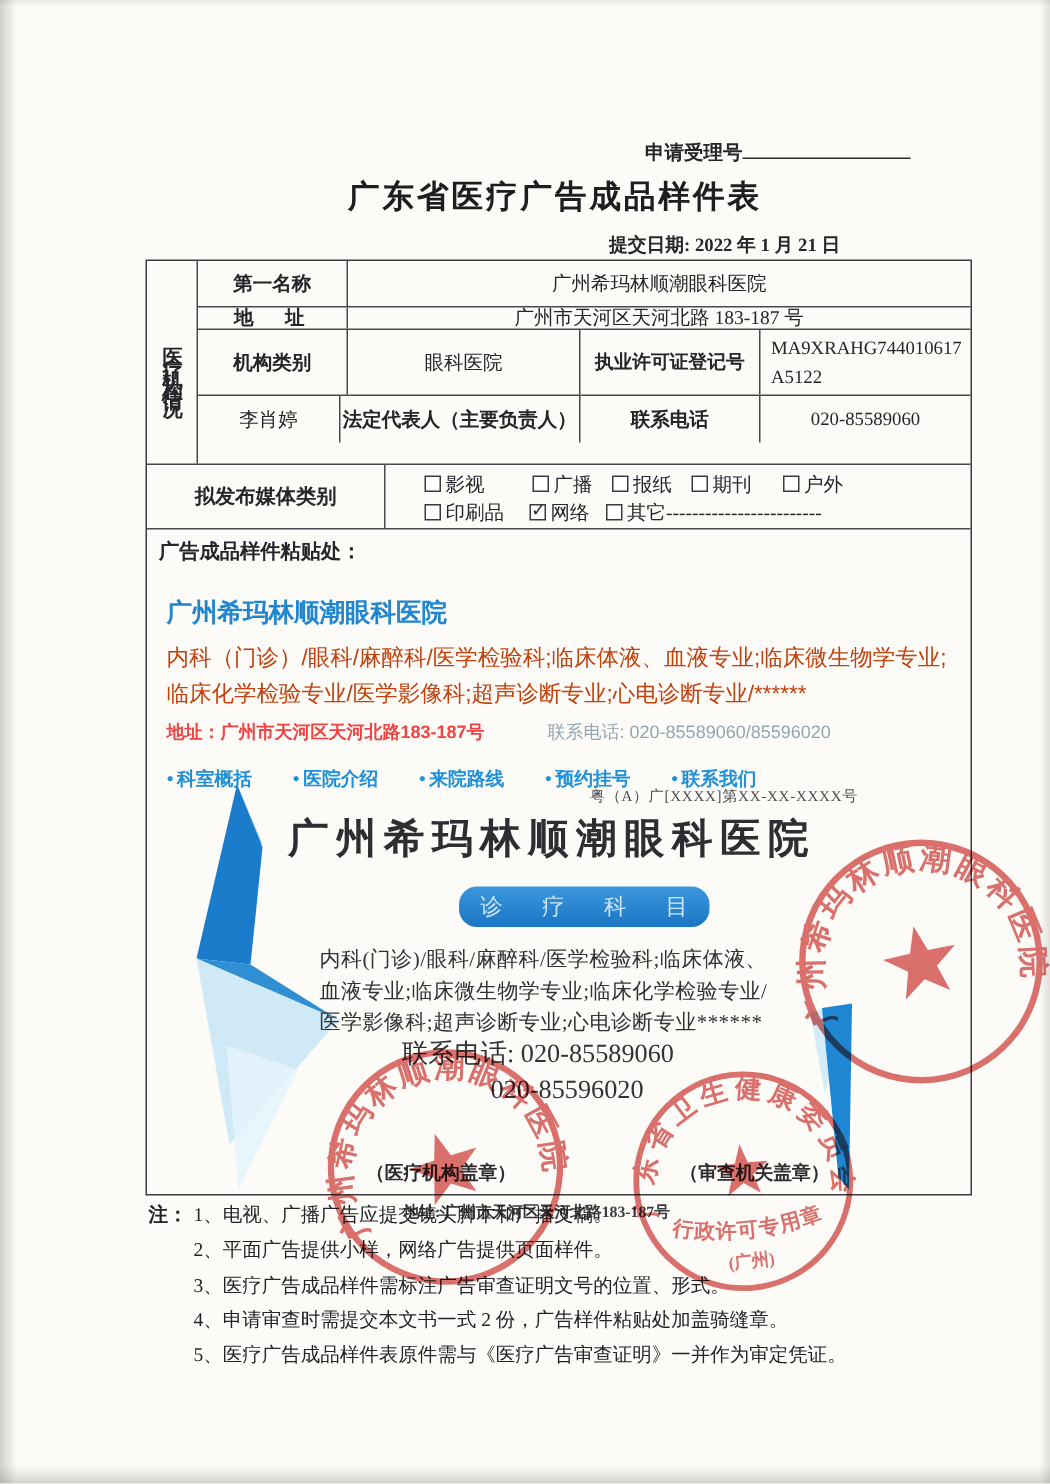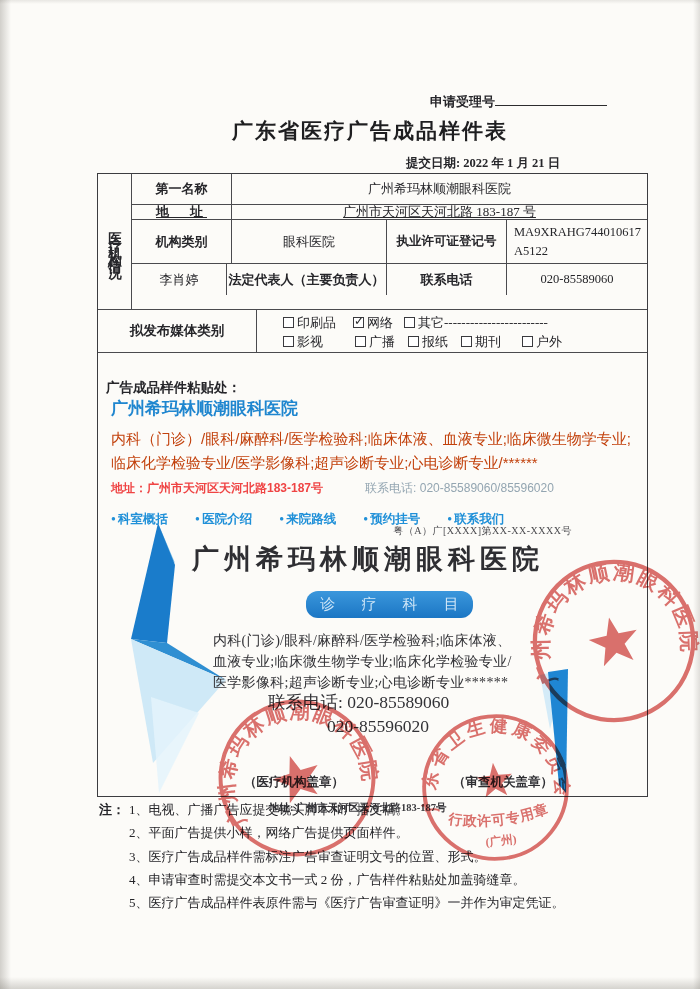--- a/index.html
+++ b/index.html
@@ -30,21 +30,21 @@
   .br{border-right:1px solid #4a4a4e;}
   .media-row{display:flex;height:42px;border-bottom:1px solid #4a4a4e;gap:16px;}
   .m-label{width:158px;display:flex;align-items:center;justify-content:center;font-weight:700;font-size:13.5px;border-right:1px solid #4a4a4e;}
   .m-opts{flex:1;padding:3px 0 0 10px;font-size:13px;}
   .opt-line{height:19px;display:flex;align-items:center;white-space:nowrap;}
   .opt{display:inline-flex;align-items:center;}
   .cb{width:11px;height:11px;border:1.2px solid #3a3a3e;display:inline-block;margin-right:3px;position:relative;background:#fff;box-sizing:border-box;}
   .cb.checked::after{content:"✓";position:absolute;left:0px;top:-4px;font-size:12px;color:#2a2a2c;}
 
   .paste{position:relative;flex:1;}
-  .paste-label{position:absolute;left:8px;top:6px;font-weight:700;font-size:13.5px;margin-top:20px;}
+  .paste-label{position:absolute;left:8px;top:6px;font-weight:700;font-size:13.5px;}
 
   .webad{position:absolute;left:13px;top:44px;width:525px;font-family:"Liberation Sans",sans-serif;}
   .webad-title{color:#1f86cf;font-size:17px;font-weight:700;margin-bottom:7px;}
   .webad-services{font-size:15px;color:#c2410c;line-height:1.6;}
   .webad-contact{margin-top:5px;font-size:12px;display:flex;}
   .webad-addr{color:#ef4444;font-weight:600;}
   .webad-phone{color:#93a5b1;margin-left:42px;}
   .webad-nav{margin-top:14px;font-size:12.5px;color:#2090d8;display:flex;gap:27px;font-weight:600;}
   .webad-nav .nav-item::before{content:"● ";font-size:8px;vertical-align:2px;}
 
@@ -87,21 +87,21 @@
   <div class="submit-date">提交日期: 2022 年 1 月 21 日</div>
 
   <div class="form-table">
     <div class="row-top">
       <div class="vhead">医疗机构情况</div>
       <div class="rows">
         <div class="tr" style="height:30px;">
           <div class="cell lbl br" style="width:100px;">第一名称</div>
           <div class="cell" style="flex:1;">广州希玛林顺潮眼科医院</div>
         </div>
-        <div class="tr" style="height:14px;text-decoration:underline;">
+        <div class="tr" style="height:14px;">
           <div class="cell lbl br" style="width:100px;letter-spacing:4px;">地　址</div>
           <div class="cell" style="flex:1;">广州市天河区天河北路 183-187 号</div>
         </div>
         <div class="tr" style="height:43px;">
           <div class="cell lbl br" style="width:100px;">机构类别</div>
           <div class="cell br" style="width:155px;">眼科医院</div>
           <div class="cell lbl br" style="width:120px;font-size:12.5px;">执业许可证登记号</div>
           <div class="cell" style="flex:1;justify-content:flex-start;padding:2px 4px 2px 7px;font-size:12.5px;word-break:break-all;line-height:1.45;">MA9XRAHG744010617A5122</div>
         </div>
         <div class="tr" style="height:31px;">
@@ -110,53 +110,53 @@
           <div class="cell lbl br" style="width:120px;">联系电话</div>
           <div class="cell" style="flex:1;font-size:12.5px;">020-85589060</div>
         </div>
       </div>
     </div>
 
     <div class="media-row">
       <div class="m-label">拟发布媒体类别</div>
       <div class="m-opts">
         <div class="opt-line">
+          <span class="opt" style="margin-right:32px;">
+              <span class="cb"></span>
+              <span>影视</span>
+            </span>
+          <span class="opt" style="margin-right:13px;">
+              <span class="cb"></span>
+              <span>广播</span>
+            </span>
+          <span class="opt" style="margin-right:13px;">
+              <span class="cb"></span>
+              <span>报纸</span>
+            </span>
+          <span class="opt" style="margin-right:21px;">
+              <span class="cb"></span>
+              <span>期刊</span>
+            </span>
+          <span class="opt">
+              <span class="cb"></span>
+              <span>户外</span>
+            </span>
+        </div>
+        <div class="opt-line">
           <span class="opt" style="margin-right:17px;">
               <span class="cb"></span>
               <span>印刷品</span>
             </span>
           <span class="opt" style="margin-right:11px;">
               <span class="cb checked"></span>
               <span>网络</span>
             </span>
           <span class="opt">
               <span class="cb"></span>
               <span>其它------------------------</span>
-            </span>
-        </div>
-        <div class="opt-line">
-          <span class="opt" style="margin-right:32px;">
-              <span class="cb"></span>
-              <span>影视</span>
-            </span>
-          <span class="opt" style="margin-right:13px;">
-              <span class="cb"></span>
-              <span>广播</span>
-            </span>
-          <span class="opt" style="margin-right:13px;">
-              <span class="cb"></span>
-              <span>报纸</span>
-            </span>
-          <span class="opt" style="margin-right:21px;">
-              <span class="cb"></span>
-              <span>期刊</span>
-            </span>
-          <span class="opt">
-              <span class="cb"></span>
-              <span>户外</span>
             </span>
         </div>
       </div>
     </div>
 
     <div class="paste">
       <div class="paste-label">广告成品样件粘贴处：</div>
 
       <div class="webad">
         <div class="webad-title">广州希玛林顺潮眼科医院</div>

